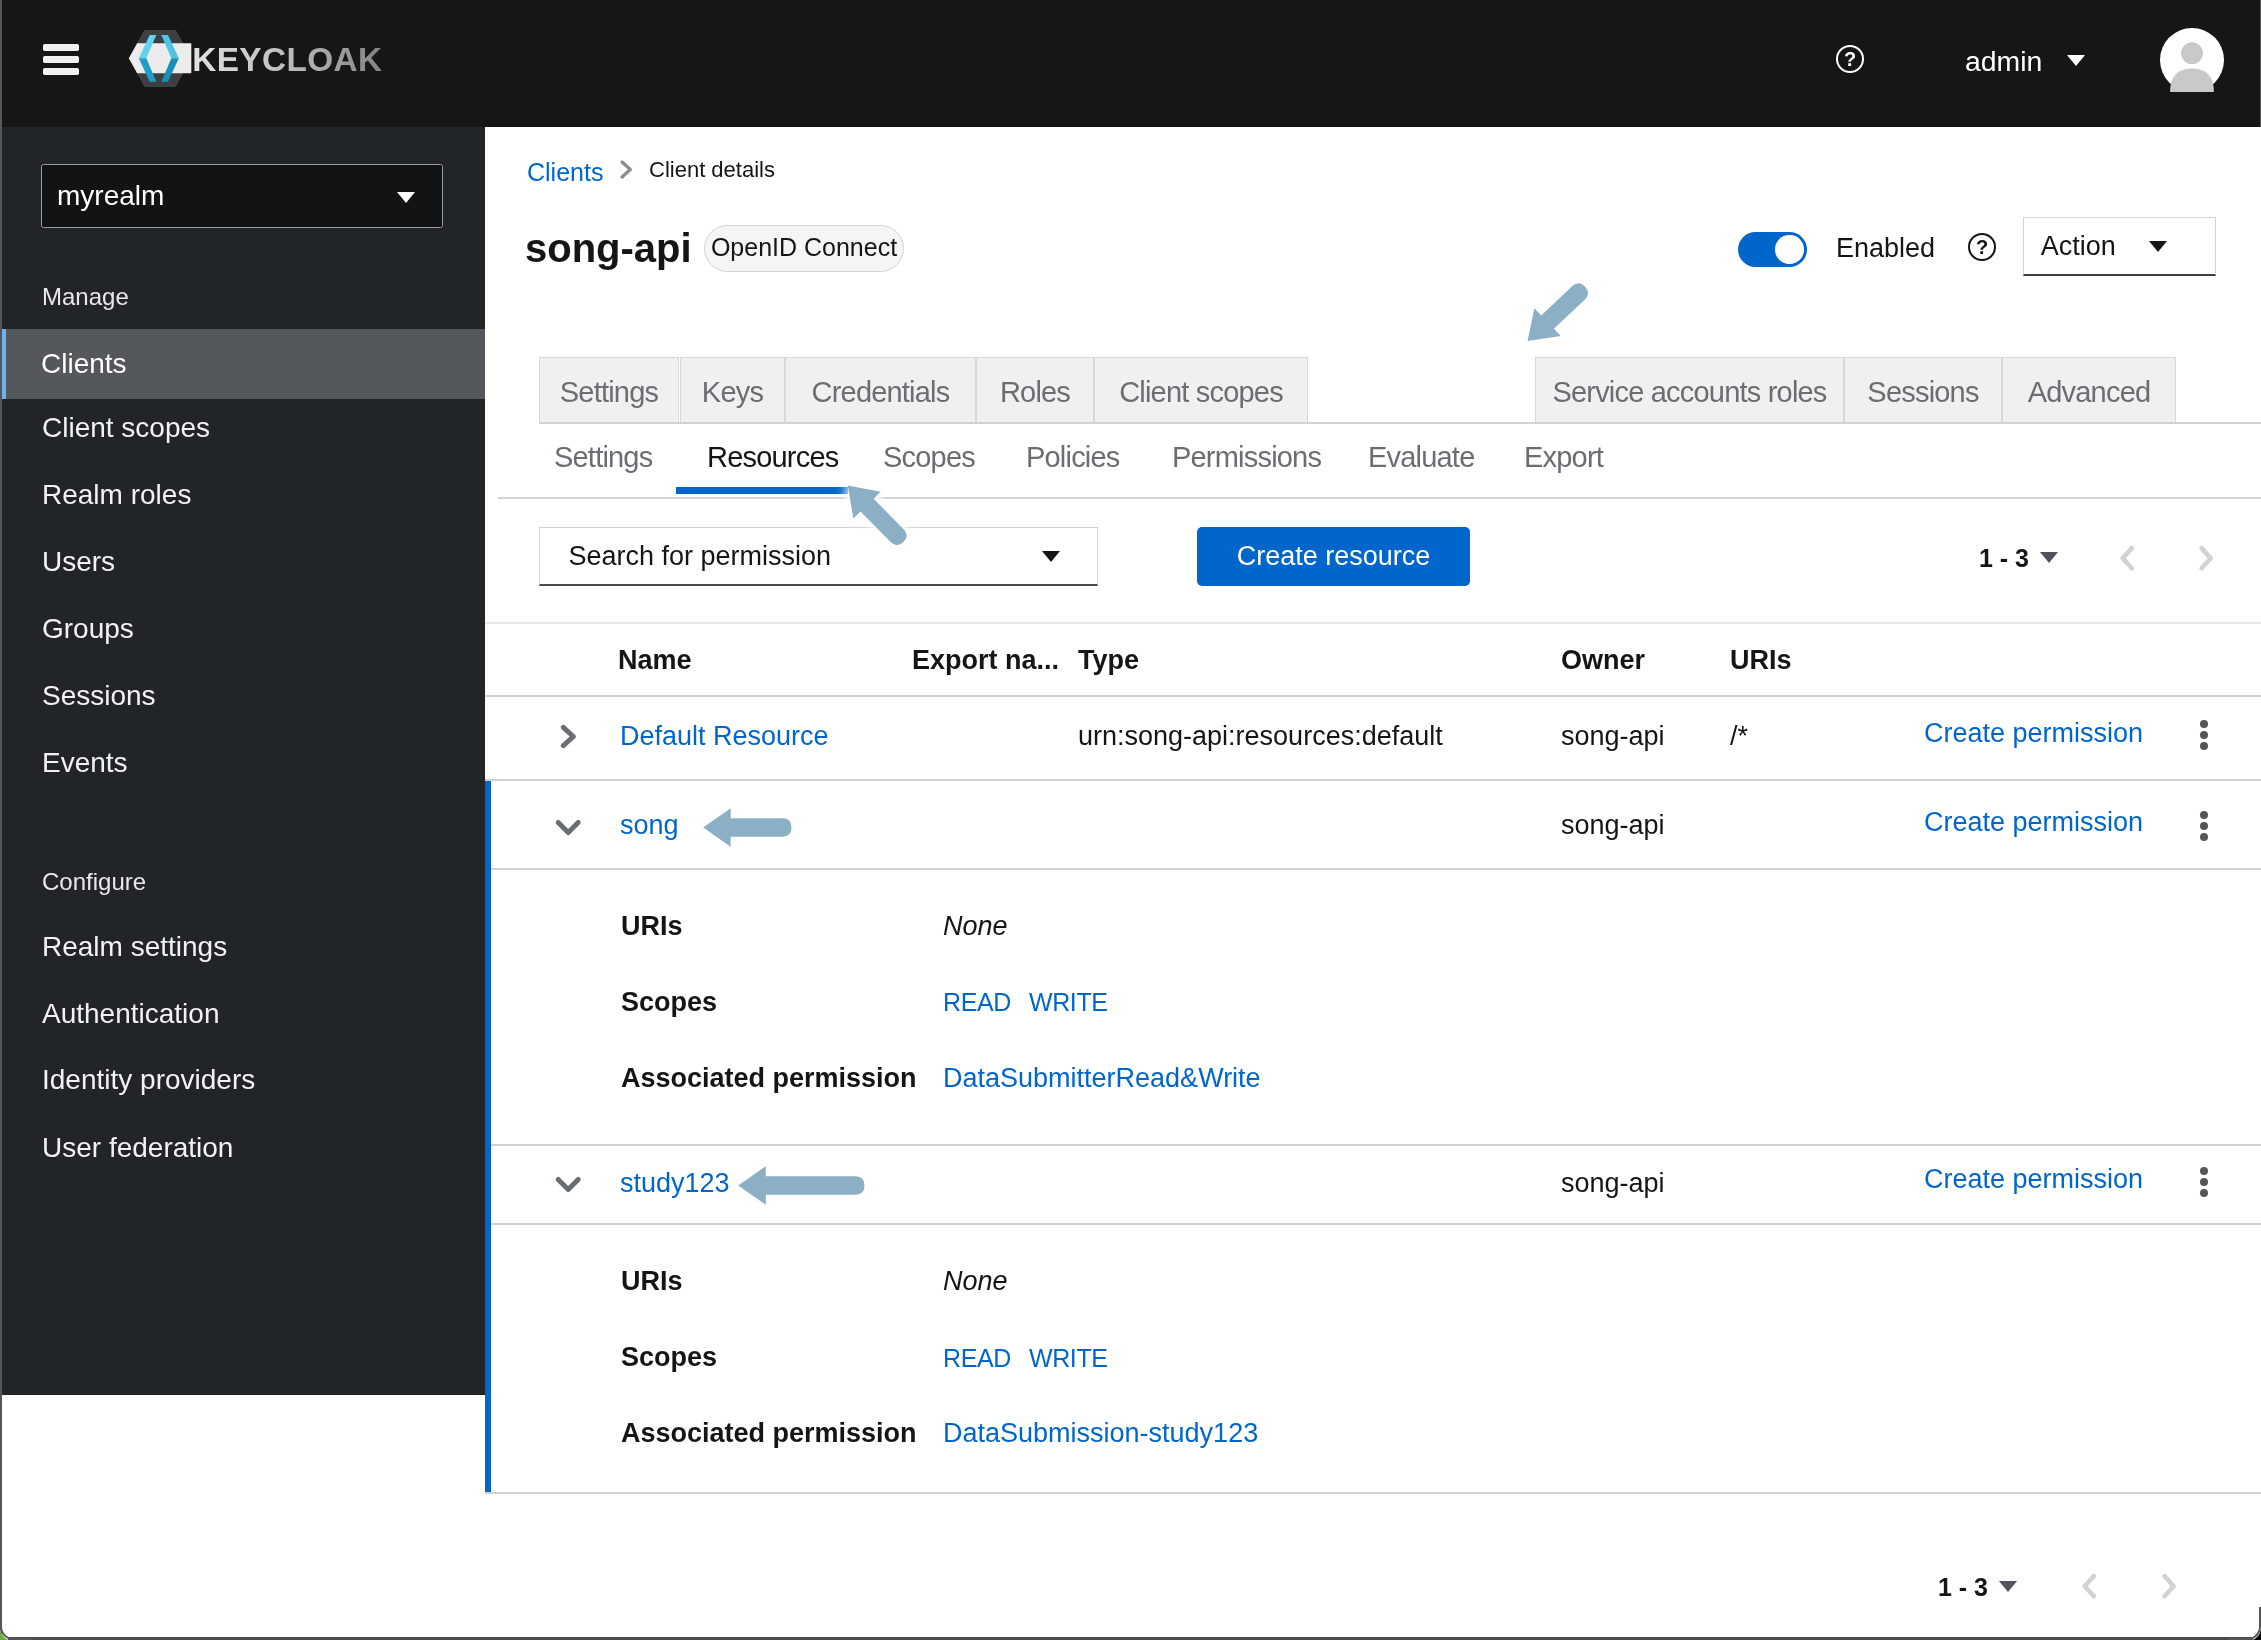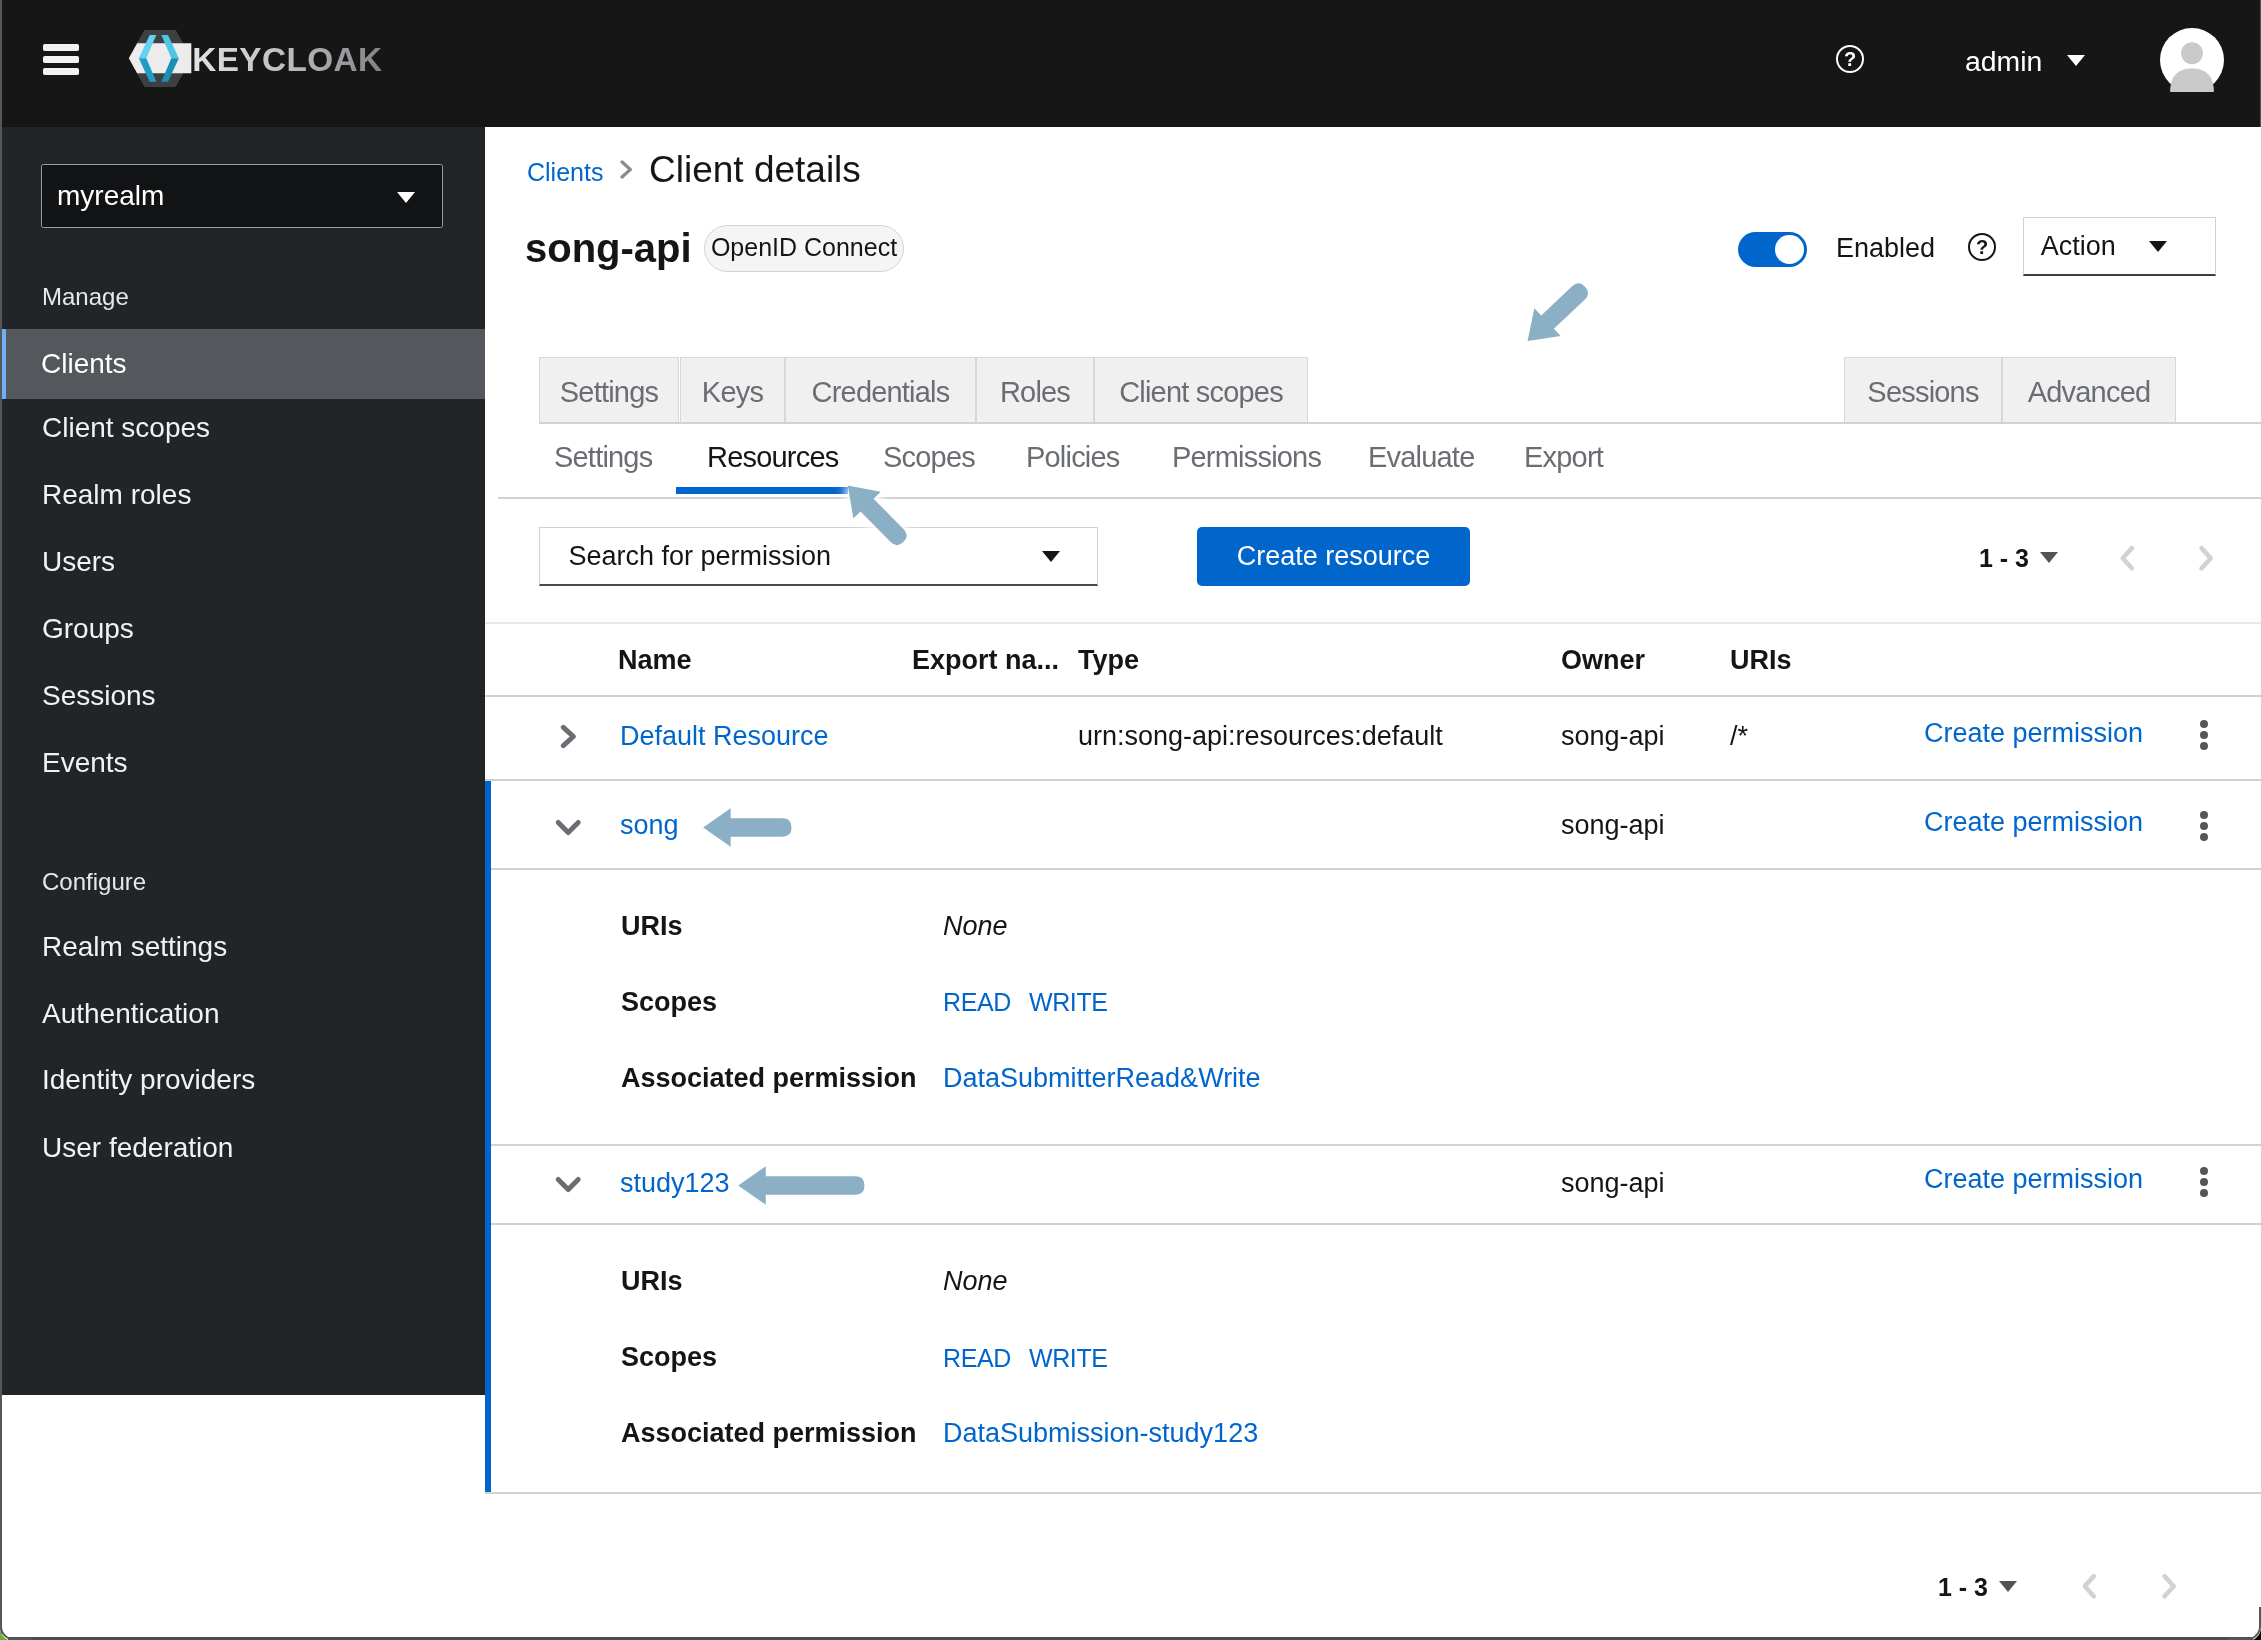--- a/index.html
+++ b/index.html
@@ -120,41 +120,42 @@
   </div>
   <div class="abs" style="left:0;top:0;width:1.7px;height:1641px;background:#55585b;z-index:9"></div>
   <div class="abs" style="left:8.4px;top:1637px;width:2245px;height:4.2px;background:#4a4d50;z-index:9"></div>
   <div class="abs" style="left:0;top:1607px;width:33px;height:33px;border-left:2.5px solid #54575a;border-bottom:2.5px solid #54575a;border-bottom-left-radius:13.4px;z-index:10"></div>
   <div class="abs" style="left:2228px;top:1607px;width:33px;height:33px;border-right:2.5px solid #54575a;border-bottom:2.5px solid #54575a;border-bottom-right-radius:13.4px;z-index:10"></div>
 
   <span class="abs blue" style="left:527px;top:156px;font-size:25px;line-height:32px">Clients</span>
   <svg class="abs" style="left:617px;top:157px" width="18.4" height="25" viewBox="0 0 22 30">
       <path d="M6 6 L16 15 L6 24" fill="none" stroke="#8a8d90" stroke-width="4" stroke-linecap="round" stroke-linejoin="round"></path>
     </svg>
-  <span class="abs" style="left:649px;top:152px;font-size:37px;line-height:35px">Client details</span>
+  <span class="abs" style="left:649px;top:152px;font-size:22px;line-height:35px">Client details</span>
 
   <span class="abs b" style="left:525px;top:224px;font-size:40px;line-height:49px">song-api</span>
   <div class="abs" style="left:704px;top:225px;width:200px;height:47px;background:#f5f5f5;border:1.7px solid #d2d2d2;border-radius:23.4px;text-align:center"><span style="font-size:25px;line-height:43px">OpenID Connect</span></div>
 
   <div id="toggle">
       <div></div>
     </div>
   <span class="t32" style="left:1836px;top:232px">Enabled</span>
   <div class="qicon" style="left:1968px;top:233px">?</div>
   <div id="action">
       <span>Action</span>
       <div class="caret-b" style="left:125px;top:23.4px"></div>
     </div>
 
   <div class="hline" style="left:539px;top:422px;width:1722px"></div>
   <div class="tab" style="left:539px;width:140px"><span>Settings</span></div>
   <div class="tab" style="left:680px;width:105px"><span>Keys</span></div>
   <div class="tab" style="left:785px;width:191px"><span>Credentials</span></div>
   <div class="tab" style="left:976px;width:118px"><span>Roles</span></div>
   <div class="tab" style="left:1094px;width:214px"><span>Client scopes</span></div>
+  <div class="tab" style="left:1535px;width:309px"><span>Service accounts roles</span></div>
   <div class="tab" style="left:1844px;width:158px"><span>Sessions</span></div>
   <div class="tab" style="left:2002px;width:174px"><span>Advanced</span></div>
 
   <div class="hline" style="left:498px;top:497px;width:1763px"></div>
   <span class="subtab grey" style="left:554px;top:441px">Settings</span>
   <span class="subtab" style="left:707px;top:441px;color:#151515">Resources</span>
   <span class="subtab grey" style="left:883px;top:441px">Scopes</span>
   <span class="subtab grey" style="left:1026px;top:441px">Policies</span>
   <span class="subtab grey" style="left:1172px;top:441px">Permissions</span>
   <span class="subtab grey" style="left:1368px;top:441px">Evaluate</span>

